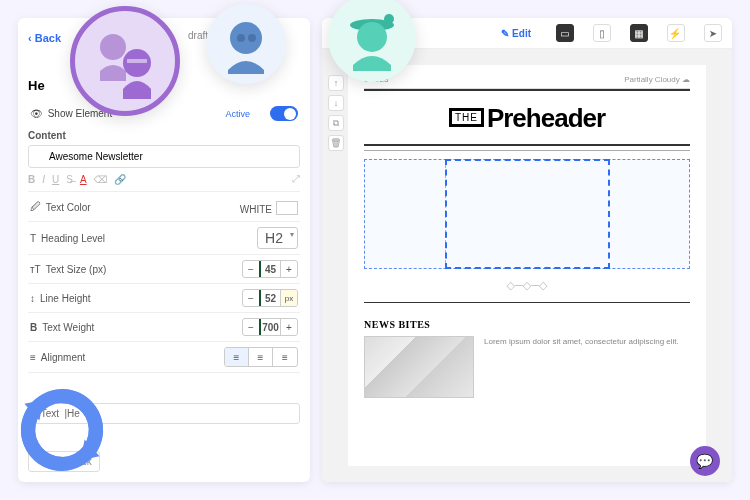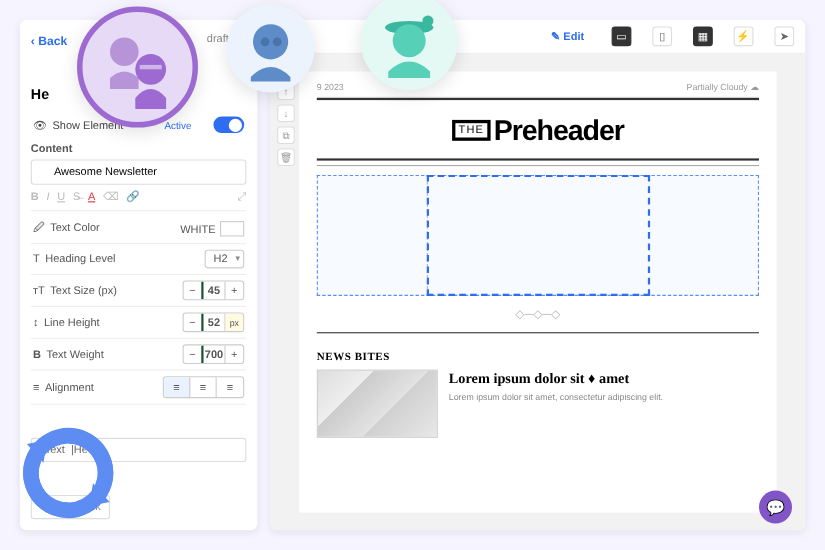--- a/index.html
+++ b/index.html
@@ -1,38 +1,38 @@
 <!DOCTYPE html>
 <html><head>
 <meta charset="utf-8">
 <style>
 *{margin:0;padding:0;box-sizing:border-box;font-family:-apple-system,Helvetica,Arial,sans-serif}
 body{background:#f5f4ff;width:750px;height:500px;overflow:hidden;position:relative}
 .app{display:flex;width:100%;height:100%;padding:18px;gap:12px}
-.panel-left{width:216px;background:#fff;border-radius:6px;box-shadow:0 2px 8px rgba(0,0,0,0.08);padding:10px;position:relative;overflow:hidden}
+.panel-left{width:292px;background:#fff;border-radius:6px;box-shadow:0 2px 8px rgba(0,0,0,0.08);padding:10px;position:relative;overflow:hidden}
 .back{color:#2e6cf0;font-size:11px;font-weight:600;cursor:pointer}
 .back::before{content:"‹ ";font-weight:900}
 .draft{font-size:10px;color:#888;position:absolute;left:170px;top:12px}
 .hline{font-size:13px;font-weight:600;margin-top:32px;margin-bottom:8px}
 .row{display:flex;align-items:center;justify-content:space-between;padding:5px 2px;font-size:10px;color:#444}
 .eye{margin-right:5px}
 .toggle{width:28px;height:15px;background:#2e6cf0;border-radius:9px;position:relative}
 .toggle::after{content:"";position:absolute;width:12px;height:12px;background:#fff;border-radius:50%;right:2px;top:1.5px}
 .label-s{font-size:10px;font-weight:600;color:#555;margin:4px 0}
 .input{width:100%;border:1px solid #ddd;border-radius:3px;padding:5px 20px;font-size:10px;margin-bottom:4px}
 .toolbar{display:flex;gap:7px;color:#bbb;font-size:10px;padding:1px 0 6px;align-items:center;border-bottom:1px solid #eee;margin-bottom:2px}
 .prop{display:flex;align-items:center;justify-content:space-between;border-bottom:1px solid #eee;padding:5px 2px;font-size:10px;color:#555}
 .prop .lab{display:flex;align-items:center;gap:5px}
 .prop .ctl{display:flex;align-items:flex-end;gap:0}
 .color-sw{width:22px;height:14px;border:1px solid #ccc;background:#fff;margin-left:4px}
 .stepper{display:flex;border:1px solid #ccc;border-radius:3px;overflow:hidden}
 .stepper span{width:16px;height:16px;display:flex;align-items:center;justify-content:center;font-size:10px;color:#555;cursor:pointer}
 .stepper .n{border-left:2px solid #14532d;border-right:1px solid #ccc;min-width:22px;font-weight:700}
 .stepper .p{background:#fffbe0;font-size:8px}
-.select{border:1px solid #ccc;border-radius:3px;padding:2px 14px 2px 7px;font-size:10px;position:relative}
+.select{border:1px solid #ccc;border-radius:3px;padding:2px 14px 2px 7px;font-size:14px;position:relative}
 .select::after{content:"▾";position:absolute;right:3px;font-size:8px;color:#888}
 .align-group{display:flex;border:1px solid #ccc;border-radius:3px;overflow:hidden}
 .align-group span{width:24px;height:18px;display:flex;align-items:center;justify-content:center;border-right:1px solid #ccc;cursor:pointer}
 .align-group span:last-child{border:none}
 .align-group .sel{background:#eaf1ff}
 .edit-block{position:absolute;bottom:10px;left:10px;font-size:10px;color:#888;border:1px solid #ddd;border-radius:3px;padding:4px 7px;background:#fff}
 .panel-right{flex:1;background:#fff;border-radius:6px;box-shadow:0 2px 8px rgba(0,0,0,0.08);display:flex;flex-direction:column;overflow:hidden}
 .topbar{display:flex;justify-content:space-between;align-items:center;padding:8px 10px;border-bottom:1px solid #eee}
 .saved{font-size:9px;color:#aaa;margin-right:6px}
 .btn{font-size:10px;padding:4px 10px;border:1px solid #ccc;border-radius:3px;background:#fff;cursor:pointer}
@@ -196,21 +196,20 @@
         <div class="placeholder">
             <div></div>
             <div class="mid"></div>
             <div></div>
           </div>
         <div class="orn">◇─◇─◇</div>
         <div class="bites">NEWS BITES</div>
         <div class="article">
           <div class="img"></div>
           <div>
-            <div class="art-title">Lorem ipsum dolor sit ♦ amet</div>
             <div class="art-body">Lorem ipsum dolor sit amet, consectetur adipiscing elit.</div>
           </div>
         </div>
       </div>
     </div>
   </div>
 </div>
 
 <div class="avatar av1">
   <svg width="80" height="80" viewBox="0 0 80 80">

